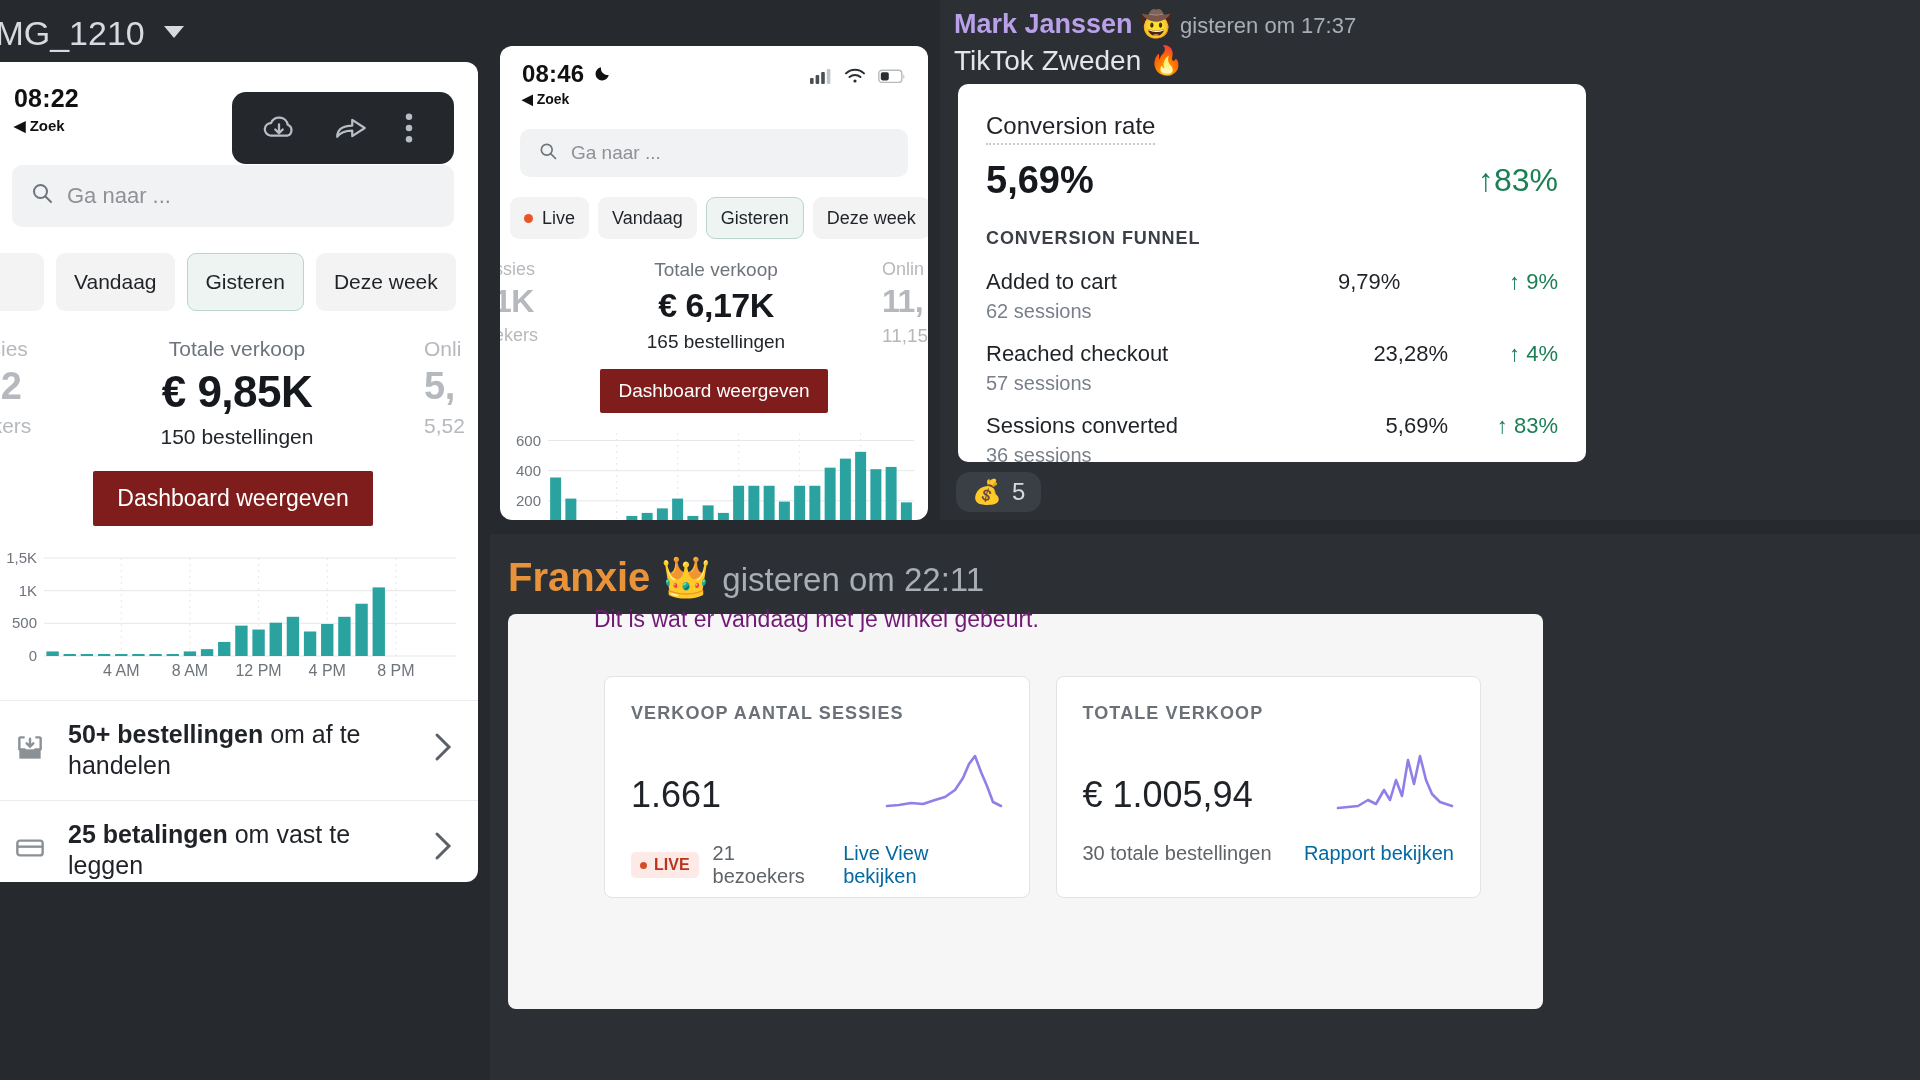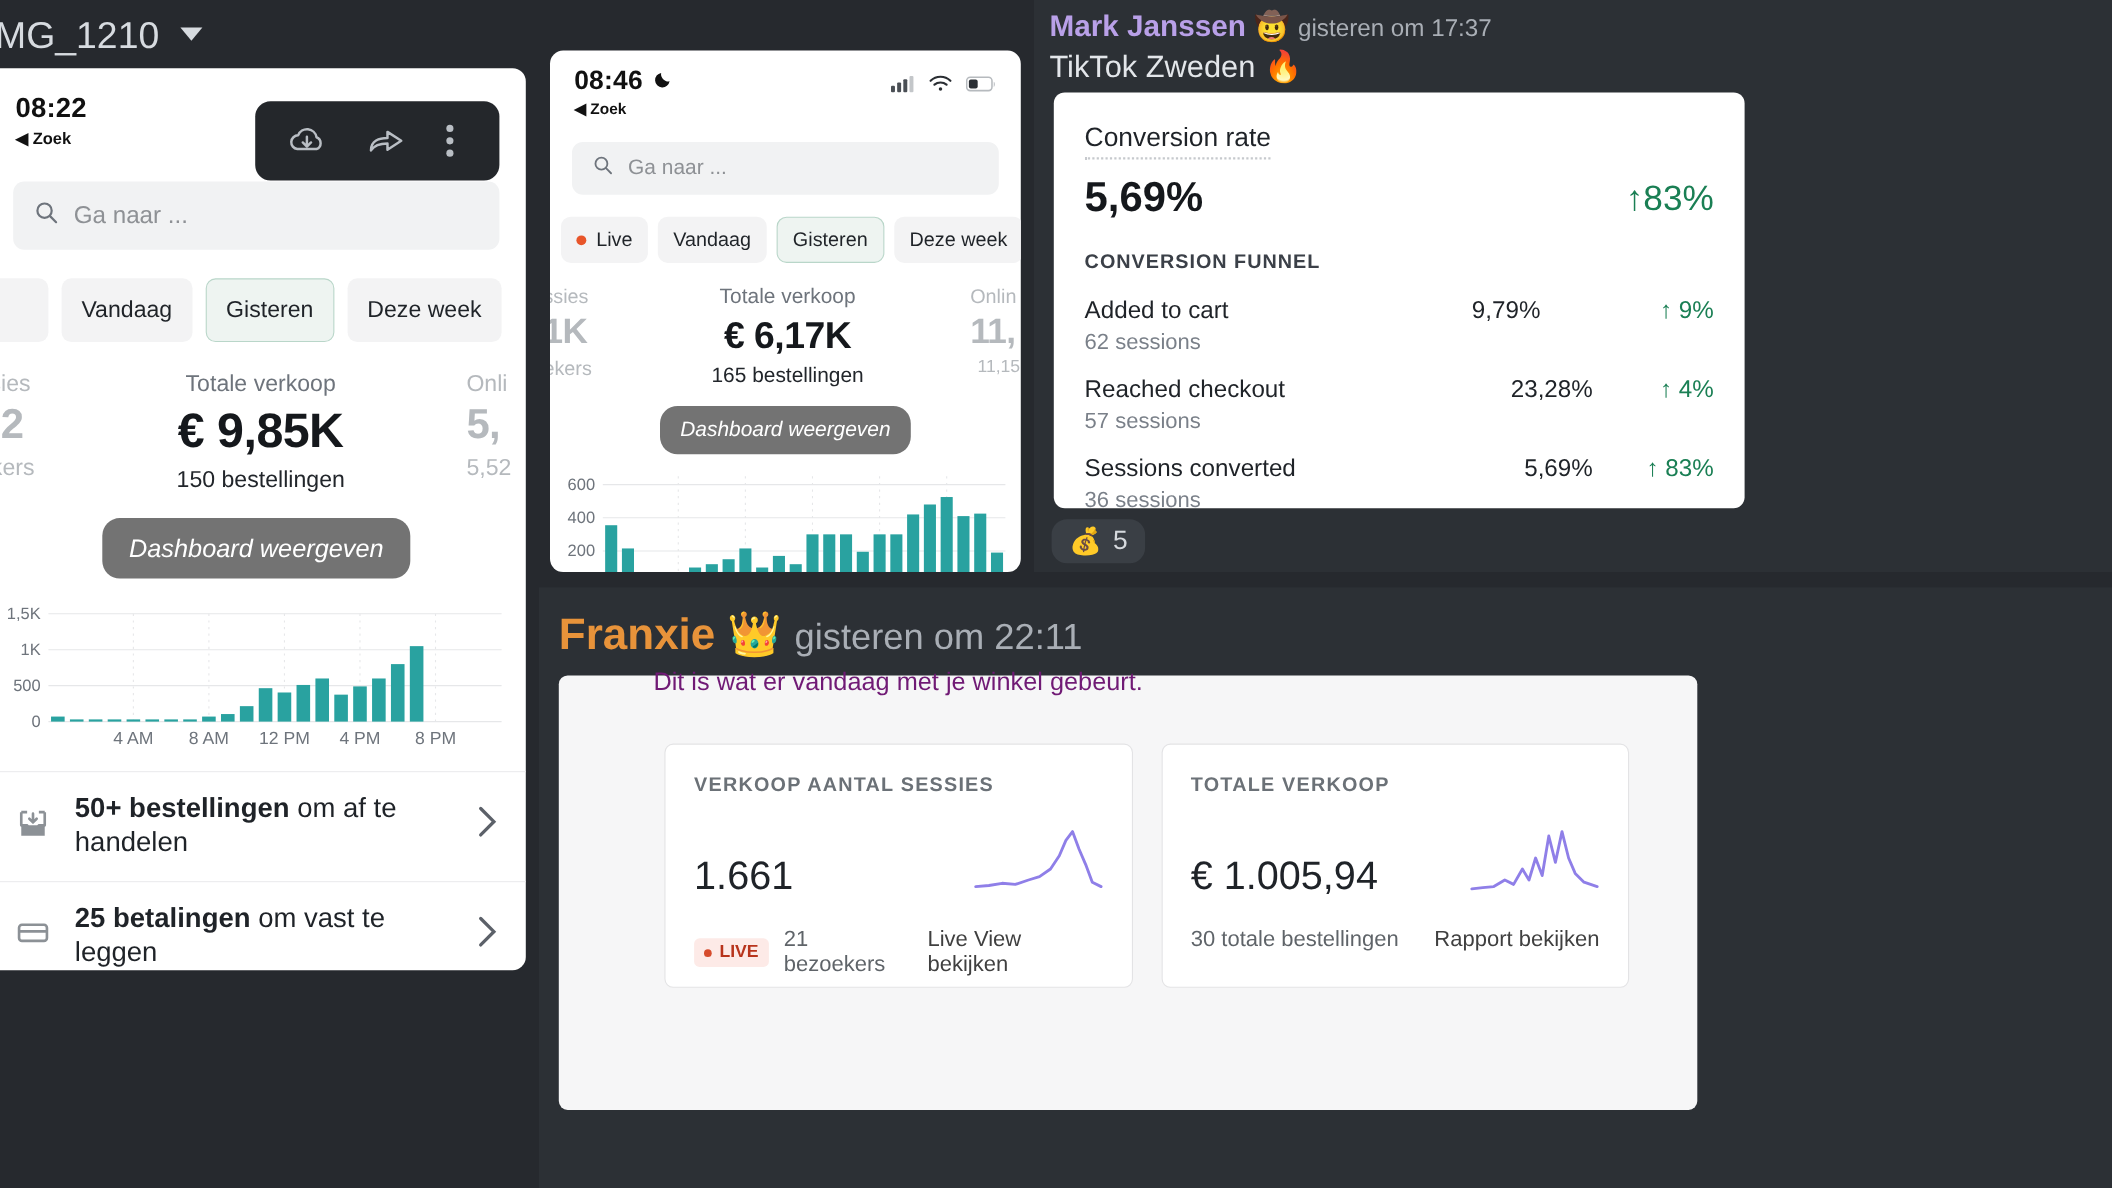--- a/index.html
+++ b/index.html
@@ -33,23 +33,23 @@
   }
   .chip.sel { background: #eef4f1; border: 1.5px solid #b9d6c9; }
   .chip .dot { width: 9px; height: 9px; border-radius: 50%; background: #e8552a; margin-right: 9px; }
   .metric-label { font-size: 21px; color: #6e747c; text-align: center; }
   .metric-value { font-size: 38px; font-weight: bold; color: #15181c; text-align: center; letter-spacing: -.5px; }
   .metric-sub { font-size: 21px; color: #22262b; text-align: center; }
   .metric-faint .metric-label,
   .metric-faint .metric-value,
   .metric-faint .metric-sub { color: #b5b9bd; }
   .btn-green {
-    background: #737373; color: #ffffff; border-radius: 16px; font-size: 21px;
+    background: #7f1d1d; color: #ffffff; border-radius: 2px; font-size: 21px;
     display: inline-flex; align-items: center; justify-content: center;
-    padding: 12px 20px; border: none; cursor: pointer; font-style: italic;
+    padding: 12px 20px; border: none; cursor: pointer;
   }
   .axis-lab { font-size: 15px; fill: #6e747c; font-family: "Liberation Sans", sans-serif; }
   .xaxis-lab { font-size: 16px; fill: #6e747c; font-family: "Liberation Sans", sans-serif; }
   .bar { fill: #29a2a0; }
   .grid { stroke: #e6e7e9; stroke-width: 1; }
   .gridv { stroke: #e6e7e9; stroke-width: 1; stroke-dasharray: 2 4; }
 
   .list-row { display: flex; align-items: center; gap: 22px; padding: 18px 26px; border-top: 1px solid #ececee; }
   .list-row .txt { font-size: 25px; color: #1f2328; line-height: 1.25; }
   .list-row .txt b { font-weight: bold; }
@@ -79,21 +79,21 @@
     background: #3a3f45; border-radius: 14px; display: inline-flex; align-items: center;
     gap: 10px; padding: 6px 16px; color: #d6dade; font-size: 24px;
   }
 
   
   .email-wrap { background: #f6f6f7; border-radius: 8px; }
   .ecard { background: #ffffff; border: 1px solid #e3e3e5; border-radius: 8px; }
   .e-lab { font-size: 18px; color: #6b7177; letter-spacing: 1.1px; font-weight: bold; }
   .e-val { font-size: 36px; color: #1f2328; font-weight: normal; }
   .e-foot { font-size: 20px; color: #5f6469; display: flex; align-items: center; gap: 14px; }
-  .e-link { color: #404040; font-size: 20px; }
+  .e-link { color: #0369a1; font-size: 20px; }
   .live-pill { background: #fdeae7; color: #b8341c; font-size: 16px; font-weight: bold; border-radius: 5px; padding: 4px 9px; display: inline-flex; align-items: center; gap: 7px; }
   .live-pill .d { width: 7px; height: 7px; border-radius: 50%; background: #d64b2c; }
   .e-subline { font-size: 23px; color: #701a75; }
 </style>
 </head>
 <body>
 
 <div class="stage">
 
   <div style="position:absolute;left:0;top:0;width:490px;height:1080px;background:#26292e;">
@@ -328,21 +328,21 @@
           <div class="metric-sub" style="text-align:left;margin-top:5px;font-size:18px;">ekers</div>
         </div>
         <div style="flex:1;">
           <div class="metric-label" style="font-size:19px;">Totale verkoop</div>
           <div class="metric-value" style="margin-top:5px;font-size:34px;">€ 6,17K</div>
           <div class="metric-sub" style="margin-top:6px;font-size:19px;">165 bestellingen</div>
         </div>
         <div class="metric-faint" style="width:52px;margin-right:-6px;">
           <div class="metric-label" style="text-align:left;font-size:18px;">Onlin</div>
           <div class="metric-value" style="text-align:left;margin-top:3px;font-size:32px;">11,</div>
-          <div class="metric-sub" style="text-align:center;margin-top:5px;font-size:16px;">11,15</div>
+          <div class="metric-sub" style="text-align:left;margin-top:5px;font-size:19px;">11,15</div>
         </div>
       </div>
 
       <div style="text-align:center;margin-top:16px;">
         <button class="btn-green" style="font-size:19px;padding:11px 18px;">Dashboard weergeven</button>
       </div>
 
       <div style="margin-top:14px;">
         <svg id="chart1" width="420" height="130" viewBox="0 0 420 130">
             <line x1="48" y1="104" x2="414" y2="104" class="grid"></line>

